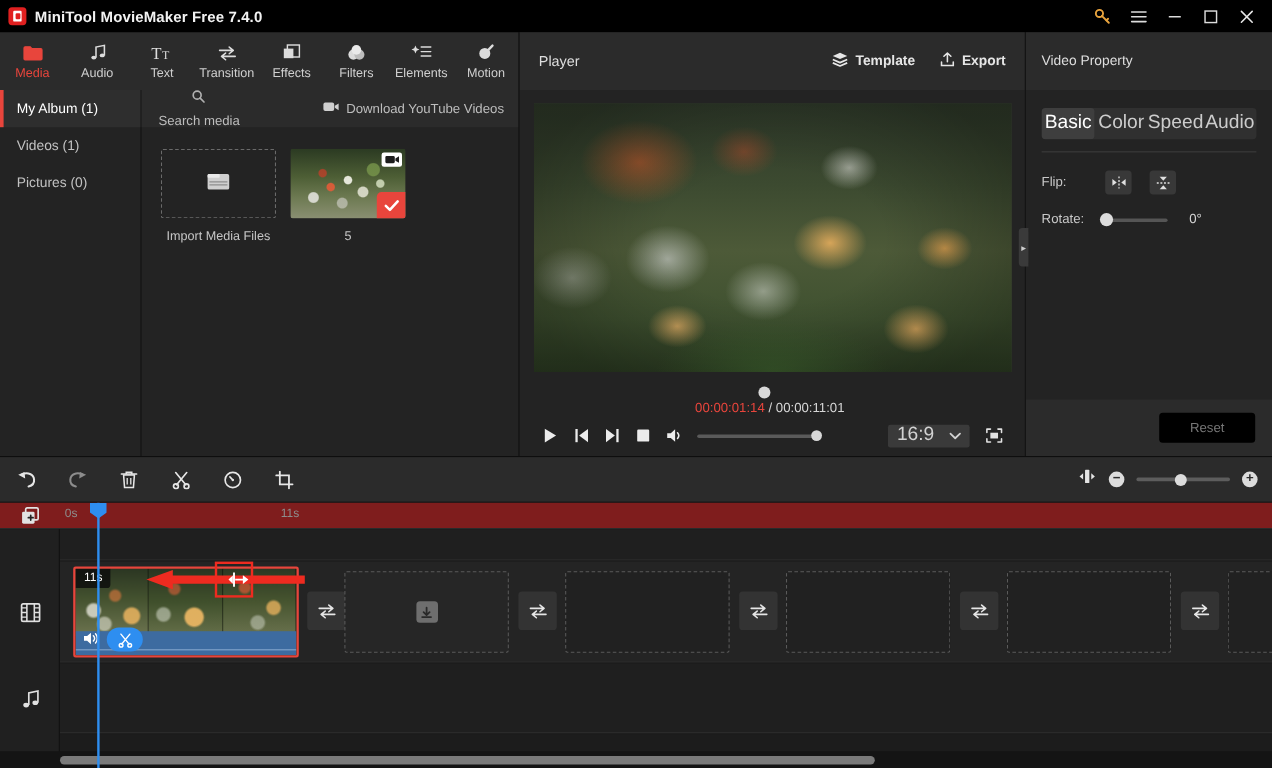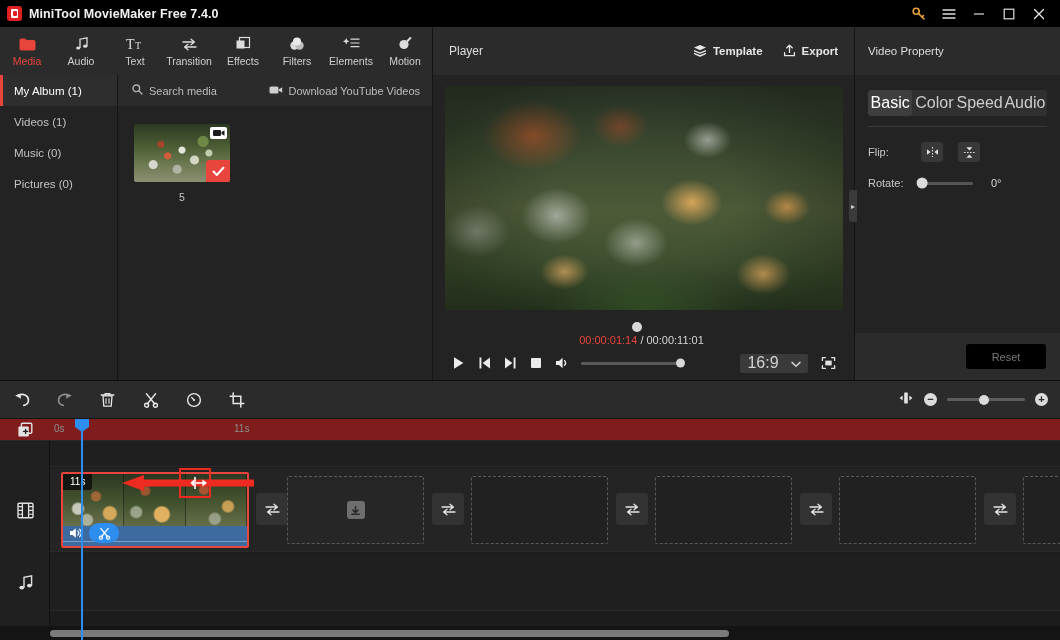--- a/index.html
+++ b/index.html
@@ -71,21 +71,21 @@
   }
   .ms-item.active { background: #2e2e2e; color: #ffffff; }
   .ms-item.active:before {
     content: ""; position: absolute; left: 0; top: 0; width: 2.5px; height: 31px; background: #e8453c;
   }
   .media-main { position: absolute; left: 118px; top: 0; width: 314px; height: 305px; }
   .media-toolbar {
     height: 31px; background: #2b2b2b; display: flex; align-items: center;
     font-size: 11px; color: #bdbdbd;
   }
-  .search-box { display: flex; align-items: center; gap: 6px; margin-left: 14px; }
+  .search-box { display: flex; align-items: center; gap: 6px; margin-left: 14px; flex-direction: column; }
   .yt-box { display: flex; align-items: center; gap: 6px; margin-left: auto; margin-right: 12px; }
   .media-grid { display: flex; gap: 12px; padding: 18px 0 0 16px; }
   .import-tile {
     width: 96px; height: 58px; border: 1px dashed #6a6a6a; border-radius: 2px;
     display: flex; align-items: center; justify-content: center;
   }
   .tile-cap { text-align: center; font-size: 10.5px; color: #c6c6c6; margin-top: 9px; width: 96px; }
   .thumb-tile { width: 96px; height: 58px; position: relative; border-radius: 2px; overflow: hidden; }
   .thumb-img {
     position: absolute; inset: 0;
@@ -449,23 +449,20 @@
 
   <div class="media-panel">
     <div class="media-sidebar">
       <div class="ms-item active">
           <span>My Album (1)</span>
         </div>
       <div class="ms-item">
           <span>Videos (1)</span>
         </div>
       <div class="ms-item">
-          <span>Music (0)</span>
-        </div>
-      <div class="ms-item">
           <span>Pictures (0)</span>
         </div>
     </div>
     <div class="media-main">
       <div class="media-toolbar">
         <div class="search-box">
           <span>
             <svg width="11" height="11" viewBox="0 0 11 11">
                 <circle cx="4.3" cy="4.3" r="3.3" fill="none" stroke="#b0b0b0" stroke-width="1.4"></circle>
                 <path d="M6.8 6.8L10 10" stroke="#b0b0b0" stroke-width="1.4" stroke-linecap="round"></path>
@@ -477,20 +474,32 @@
           <span>
             <svg width="14" height="10" viewBox="0 0 14 10">
                 <rect x="0.5" y="1.5" width="9" height="7" rx="1.6" fill="#cfcfcf"></rect>
                 <path d="M10 4.2l3.2-2v5.6L10 5.8z" fill="#cfcfcf"></path>
               </svg>
           </span>
           <span>Download YouTube Videos</span>
         </div>
       </div>
       <div class="media-grid">
+        <div>
+          <div class="import-tile">
+            <span>
+              <svg width="22" height="18" viewBox="0 0 22 18">
+                  <rect x="2" y="3" width="18" height="13" rx="1.4" fill="#cfcfcf"></rect>
+                  <rect x="2" y="3" width="10" height="3.2" rx="1" fill="#e9e9e9"></rect>
+                  <path d="M3.5 9.5h15M3.5 12h15" stroke="#8e8e8e" stroke-width="1"></path>
+                </svg>
+            </span>
+          </div>
+          <div class="tile-cap">Import Media Files</div>
+        </div>
         <div>
           <div class="thumb-tile">
             <div class="thumb-img"></div>
             <div class="thumb-vid-badge">
               <svg width="12" height="8" viewBox="0 0 12 8">
                   <rect x="0" y="1" width="8" height="6" rx="1.2" fill="#1d1d1d"></rect>
                   <path d="M8.5 3l3-1.7v5.4L8.5 5z" fill="#1d1d1d"></path>
                 </svg>
             </div>
             <div class="thumb-check">

